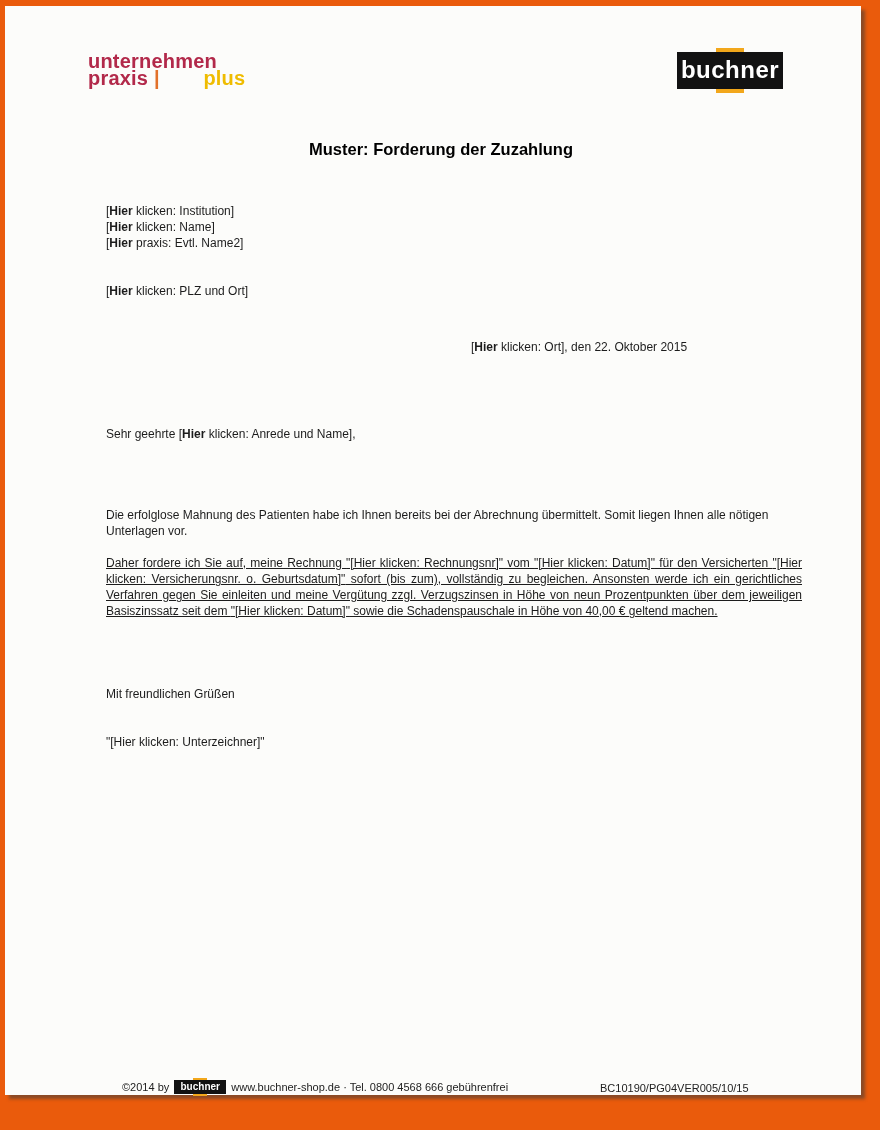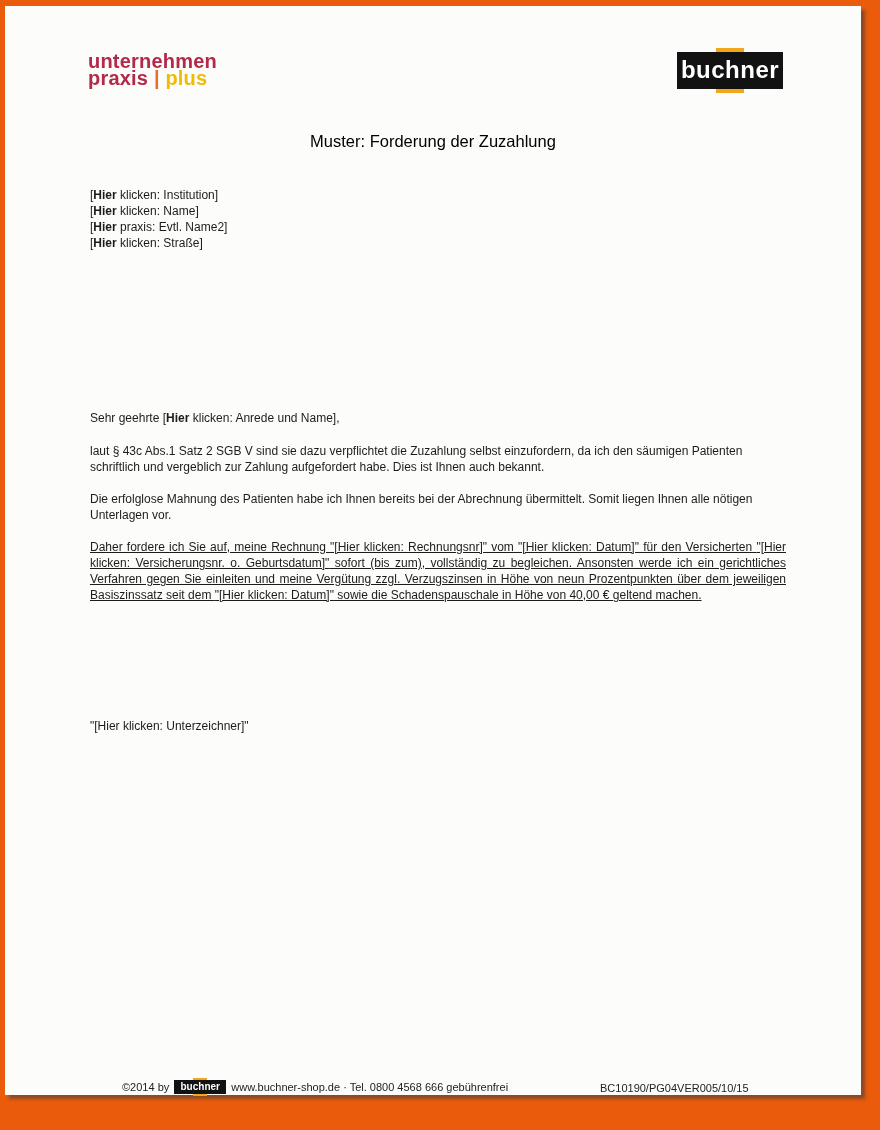--- a/index.html
+++ b/index.html
@@ -15,40 +15,40 @@
     background:#FCFCFA;
     box-shadow:4px 4px 3px rgba(60,60,60,0.55);
   }
   
   .brand{
     position:absolute;left:83px;top:47px;
     font-weight:bold;font-size:20px;line-height:17px;letter-spacing:0.2px;
     color:#B2294A;
   }
   .brand .pipe{color:#E2712A;font-weight:bold;}
-  .brand .plus{color:#EFBC00;}
+  .brand .plus{color:#EFBC00;padding-left:38px;}
   .buchner-logo{position:absolute;left:672px;top:46px;width:106px;height:37px;}
   .buchner-logo .tab{
     position:absolute;left:39px;width:28px;height:9px;background:#F2A71B;
   }
   .buchner-logo .tab.top{top:-4px;}
   .buchner-logo .tab.bottom{bottom:-4px;}
   .buchner-logo .box{
     position:absolute;left:0;top:0;width:106px;height:37px;background:#121212;
     color:#fff;font-weight:bold;font-size:24px;line-height:35px;text-align:center;
     letter-spacing:0.5px;
   }
   
   .line, p{
-    position:absolute;left:85px;width:696px;margin:0;
+    position:absolute;left:85px;width:696px;margin:16px;
     font-size:12px;line-height:16px;
   }
   .title{
-    position:absolute;left:0;top:126px;width:856px;margin:0;
-    text-align:center;font-size:16.5px;font-weight:normal;color:#000;
+    position:absolute;left:0;top:126px;width:856px;margin:8px;
+    text-align:center;font-size:16.5px;font-weight:bold;color:#000;
   }
   b{font-weight:bold;}
   .recipient{top:181px;}
   .recipient div{height:16px;}
   .plz{top:261px;}
   .date-line{left:450px;top:317px;width:340px;}
   .subject{top:372px;}
   .salutation{top:404px;}
   .p1{top:437px;}
   .p2{top:485px;}
@@ -84,33 +84,34 @@
     <div class="tab bottom"></div>
     <div class="box">buchner</div>
   </div>
 
   <h1 class="title">Muster: Forderung der Zuzahlung</h1>
 
   <div class="line recipient">
     <div class="ph"><span>[</span><b>Hier</b><span> klicken: Institution]</span></div>
     <div class="ph"><span>[</span><b>Hier</b><span> klicken: Name]</span></div>
     <div class="ph"><span>[</span><b>Hier</b><span> praxis: Evtl. Name2]</span></div>
-    <div class="ph"><span>[</span><b>Hier</b><span> klicken: Straße]</span></div>
   </div>
 
+  <div class="line plz ph"><span>[</span><b>Hier</b><span> klicken: PLZ und Ort]</span></div>
 
+  <div class="line date-line ph"><span>[</span><b>Hier</b><span> klicken: Ort], den 22. Oktober 2015</span></div>
 
 
   <div class="line salutation"><span>Sehr geehrte [</span><b class="ph">Hier</b><span> klicken: Anrede und Name],</span></div>
 
-  <p class="p1">laut § 43c Abs.1 Satz 2 SGB V sind sie dazu verpflichtet die Zuzahlung selbst einzufordern, da ich den säumigen Patienten schriftlich  und vergeblich zur Zahlung aufgefordert habe. Dies ist Ihnen auch bekannt.</p>
   <p class="p2">Die erfolglose Mahnung des Patienten habe ich Ihnen bereits bei der Abrechnung übermittelt. Somit liegen Ihnen alle nötigen Unterlagen vor.</p>
 
   <p class="p3"><span>Daher fordere ich Sie auf, meine Rechnung </span><span class="ph">"[Hier klicken: Rechnungsnr]"</span><span> vom </span><span class="ph">"[Hier klicken: Datum]"</span><span> für den Versicherten </span><span class="ph">"[Hier klicken: Versicherungsnr. o. Geburtsdatum]"</span><span>  sofort (bis zum), vollständig zu begleichen. Ansonsten werde ich ein gerichtliches Verfahren gegen Sie einleiten und meine Vergütung zzgl. Verzugszinsen in Höhe von neun Prozentpunkten über dem jeweiligen Basiszinssatz seit dem </span><span class="ph">"[Hier klicken: Datum]"</span><span> sowie die Schadenspauschale in Höhe von 40,00 € geltend machen.</span></p>
 
+  <div class="line closing">Mit freundlichen Grüßen</div>
   <div class="line signer ph">"[Hier klicken: Unterzeichner]"</div>
 
   <div class="footer">
     <div class="left-group">
       <span>©2014 by</span>
       <span class="mini-logo">
         <span class="tab top"></span>
         <span class="tab bottom"></span>
         <span class="box">buchner</span>
       </span>

